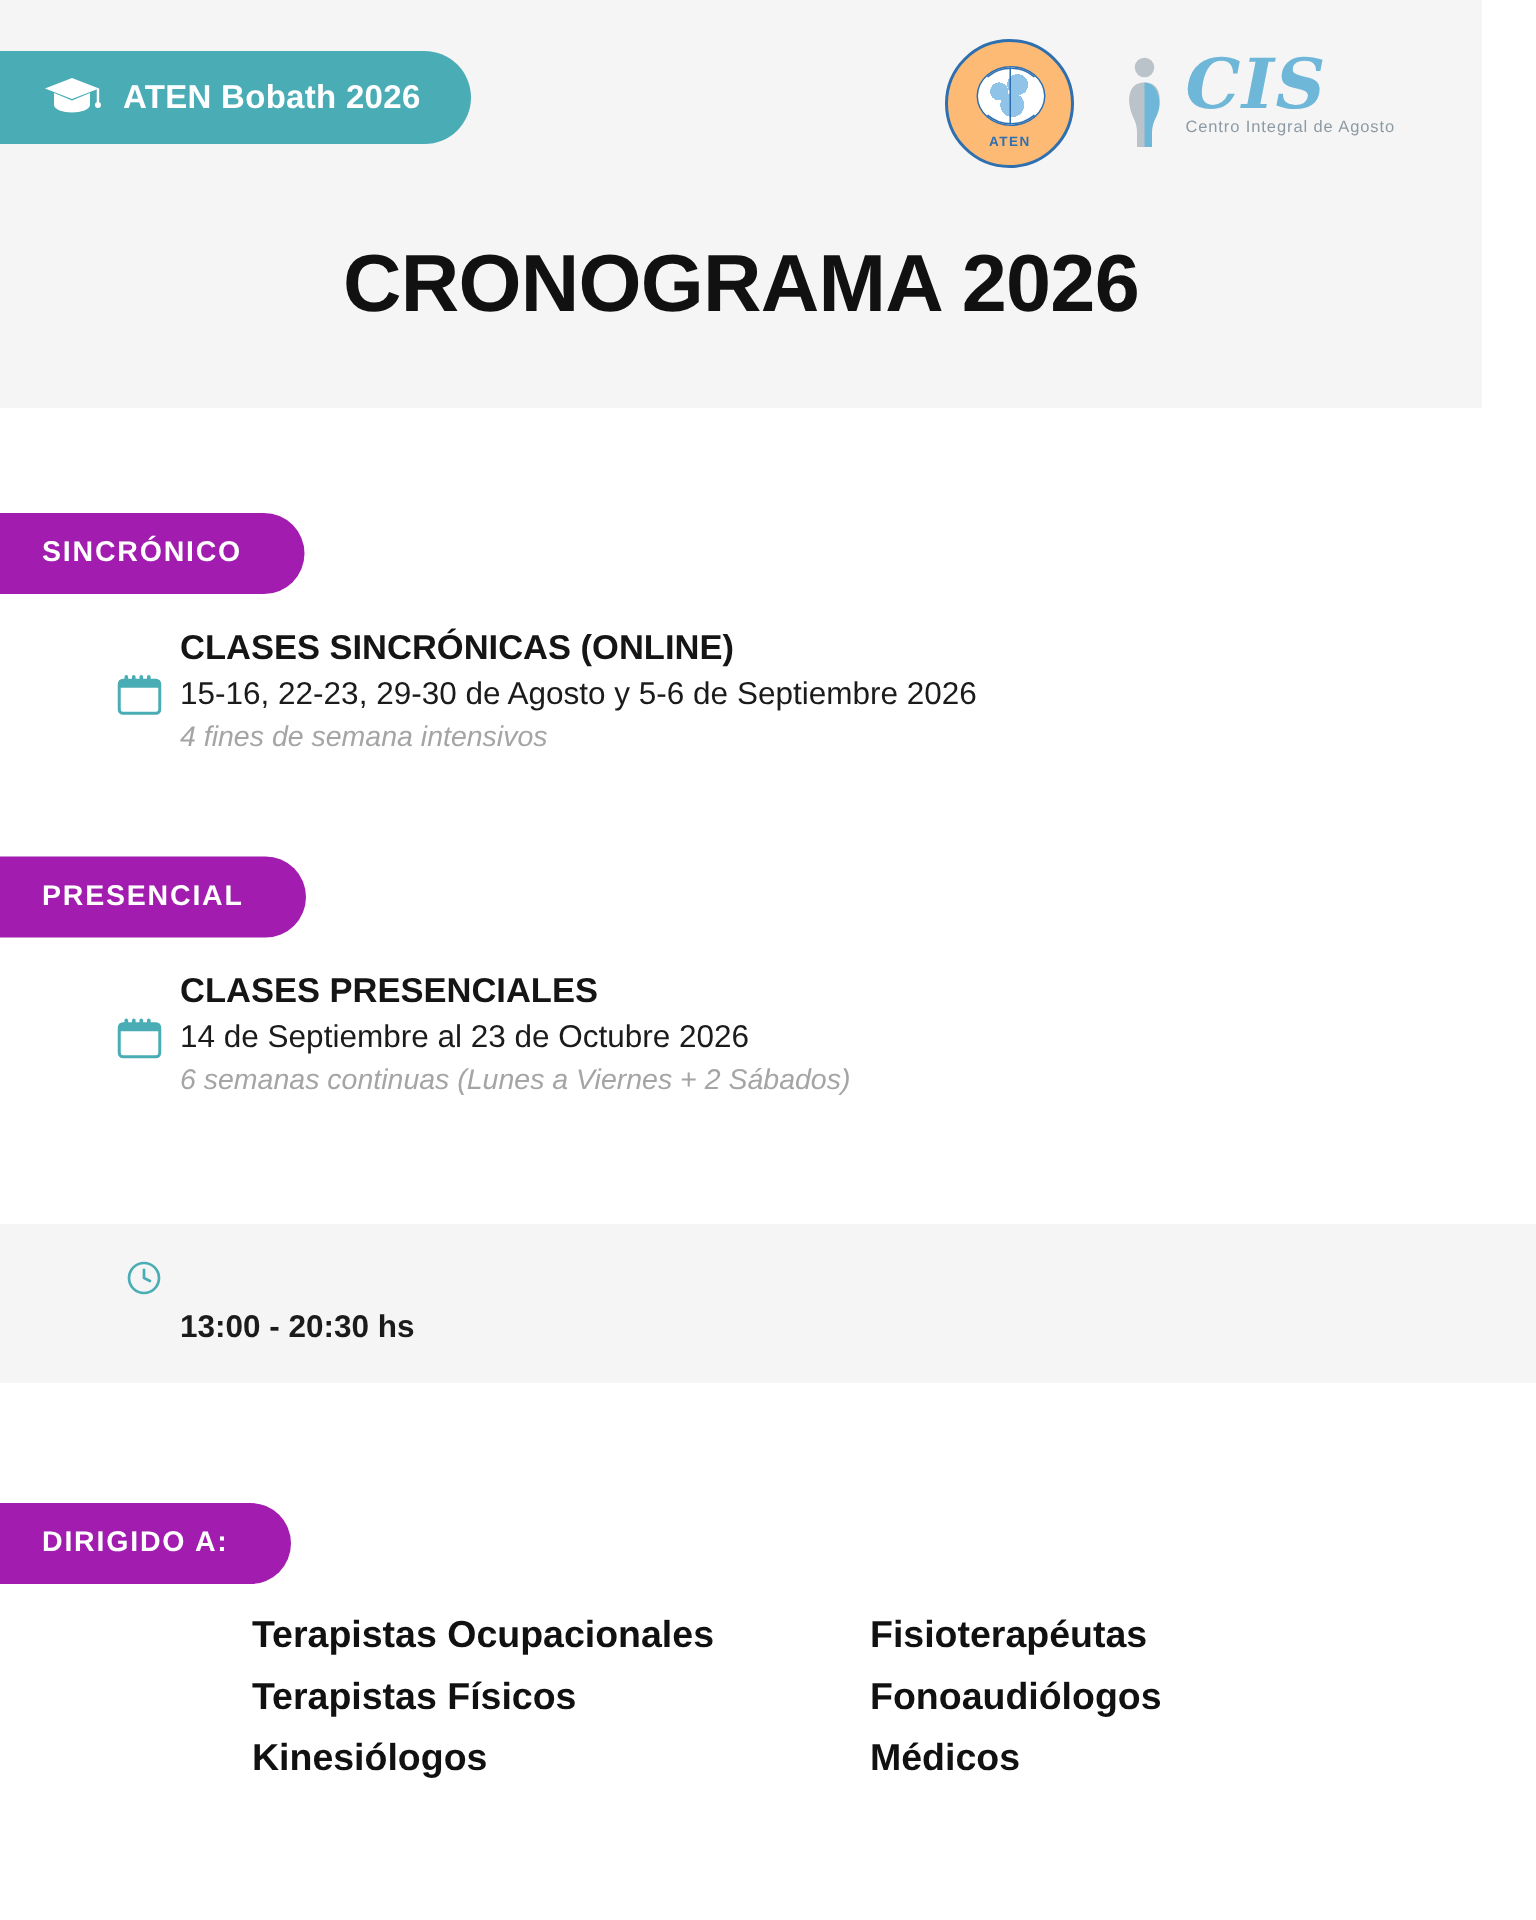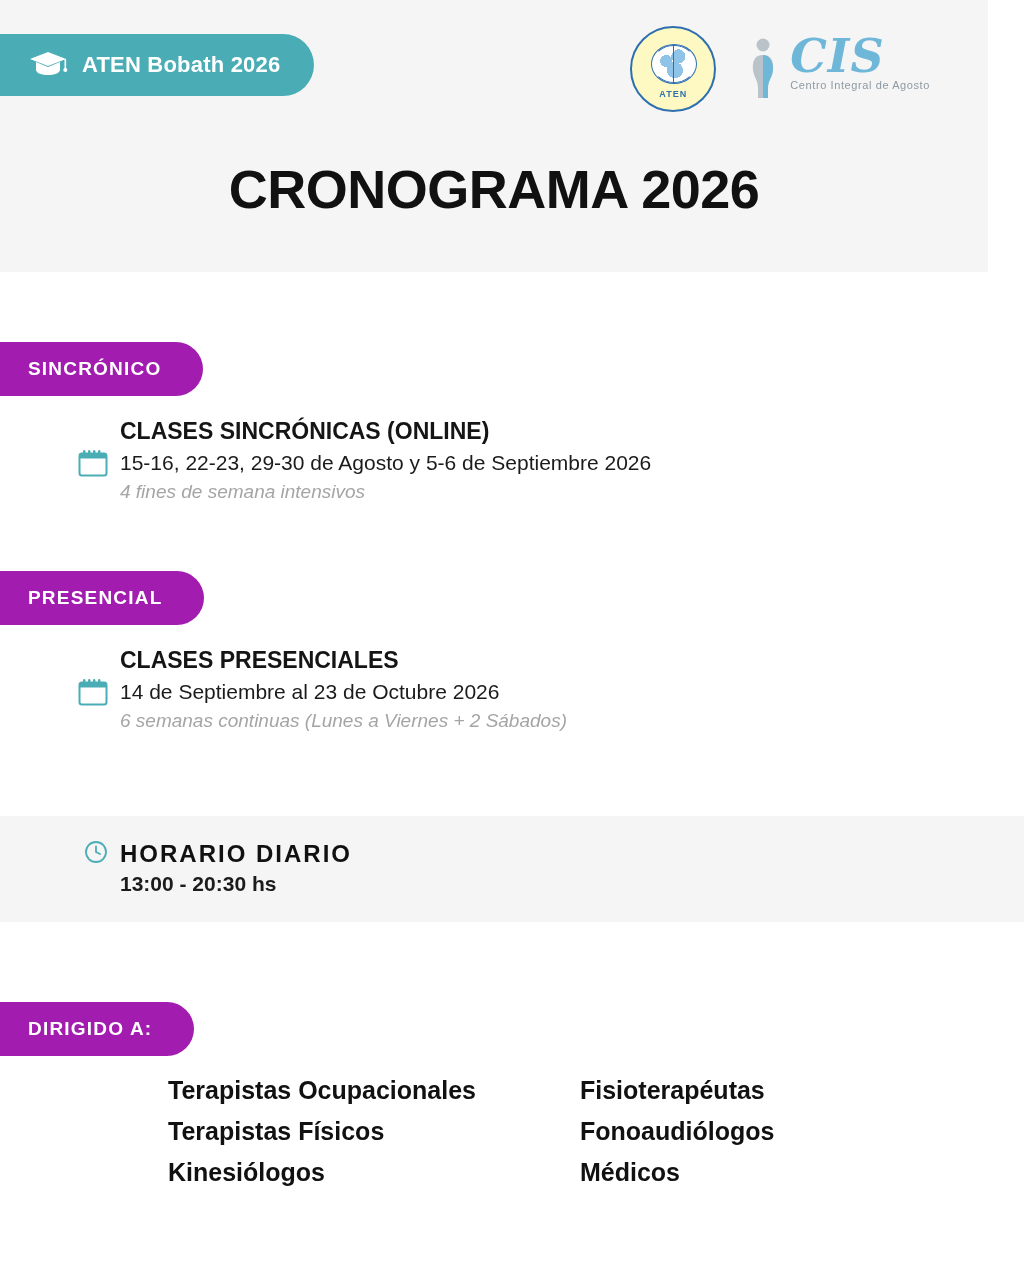--- a/index.html
+++ b/index.html
@@ -53,21 +53,21 @@
     display: flex;
     align-items: center;
     gap: 30px;
   }
   .aten-logo {
     width: 82px;
     height: 82px;
     border-radius: 50%;
     border: 2px solid #2e6fb0;
     position: relative;
-    background: #fef9c3;
+    background: #fdba74;
     overflow: hidden;
   }
   .aten-logo .globe {
     position: absolute;
     left: 19px;
     top: 16px;
     width: 44px;
     height: 38px;
     border-radius: 50%;
     border: 1.4px solid #2e6fb0;
@@ -321,21 +321,20 @@
 
 <div class="horario-band">
   <div class="horario-inner">
     <div class="horario-head">
       <span>
         <svg width="24" height="24" viewBox="0 0 24 24">
           <circle cx="12" cy="12" r="10" fill="none" stroke="#4aadb5" stroke-width="1.8"></circle>
           <path d="M12 6.5 L12 12 L16 14" fill="none" stroke="#4aadb5" stroke-width="1.8" stroke-linecap="round"></path>
         </svg>
       </span>
-      <span class="horario-title">HORARIO DIARIO</span>
     </div>
     <div class="horario-time">13:00 - 20:30 hs</div>
   </div>
 </div>
 
 <div class="audience-section">
   <div class="sec-tag">DIRIGIDO A:</div>
 
   <div class="audience-grid">
     <div class="audience-item">Terapistas Ocupacionales</div>

